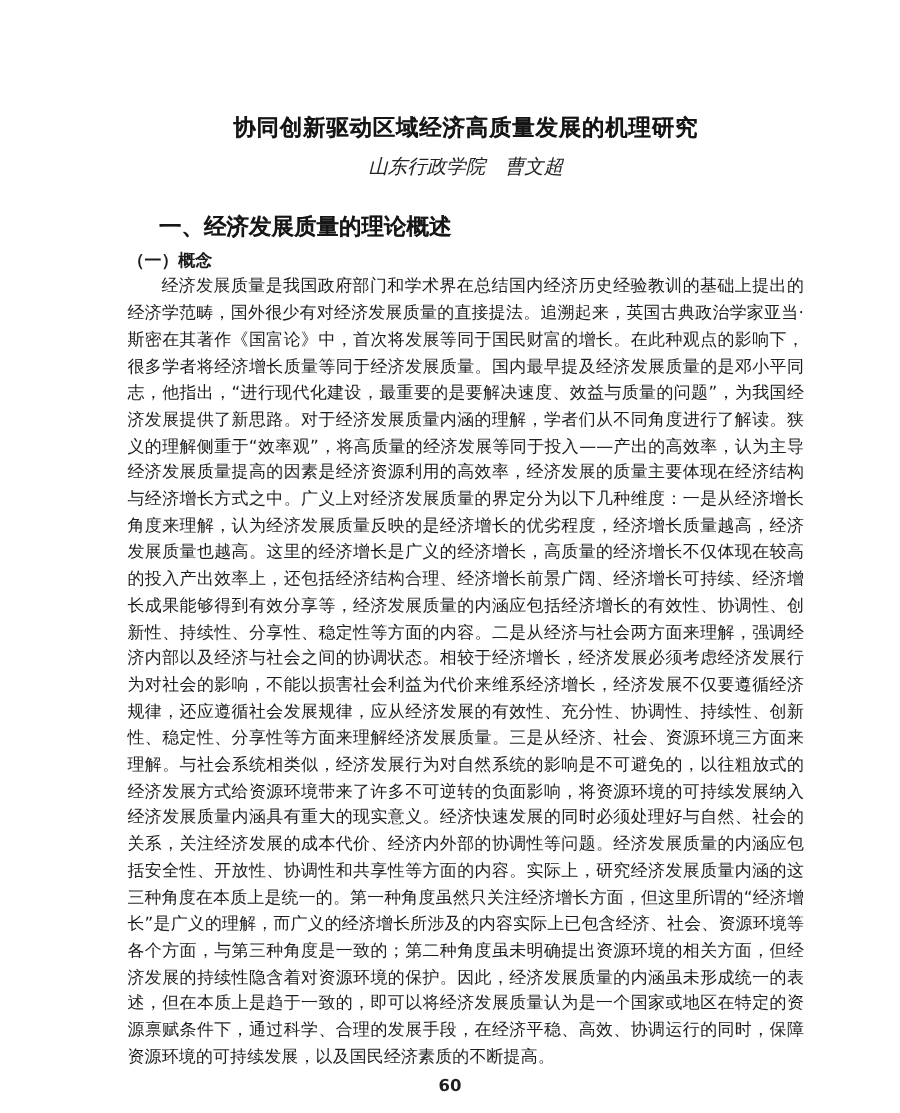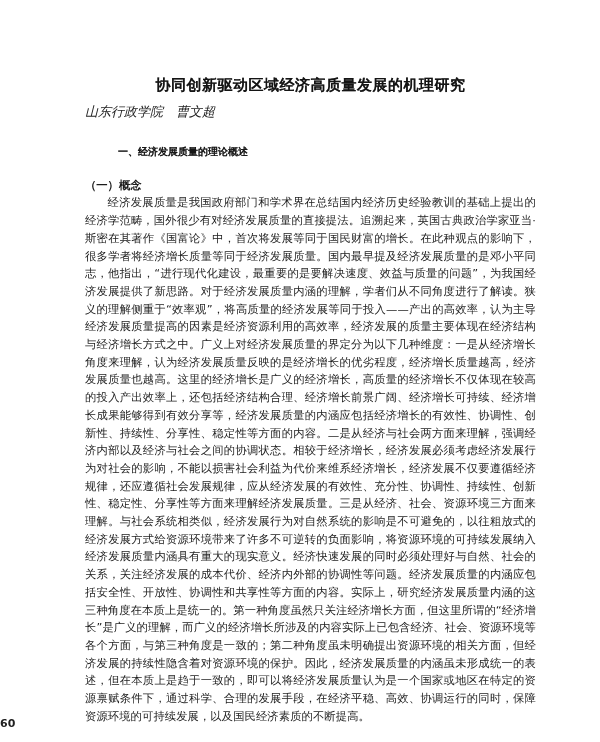--- a/index.html
+++ b/index.html
@@ -27,27 +27,27 @@
     letter-spacing: 0.5px;
     color: #141414;
     text-shadow: 0 0 0.4px rgba(0,0,0,0.5);
   }
   .author {
     margin: 0 0 23px 0;
     font-family: "DejaVu Serif", "Liberation Serif", serif;
     font-style: italic;
     font-size: 13px;
     line-height: 16px;
-    text-align: left;
+    text-align: center;
     color: #222222;
   }
   .section-heading {
-    margin: 16px;
+    margin: 4px;
     padding-left: 17px;
-    font-size: 10px;
+    font-size: 15px;
     line-height: 17.7px;
     font-weight: bold;
     color: #161616;
     text-shadow: 0 0 0.3px rgba(0,0,0,0.45);
   }
   .subsection-heading {
     margin: 0;
     font-size: 11.3px;
     line-height: 17.7px;
     font-weight: bold;
@@ -61,21 +61,21 @@
     text-justify: inter-ideograph;
     text-indent: 2em;
     color: #1d1d1d;
     letter-spacing: 0.1px;
   }
   .page-number {
     position: absolute;
     left: 0;
     right: 0;
     bottom: 12px;
-    text-align: left;
+    text-align: center;
     font-size: 11px;
     line-height: 13px;
     font-weight: bold;
     color: #202020;
   }
 </style>
 </head>
 <body>
 
 <div class="page">

